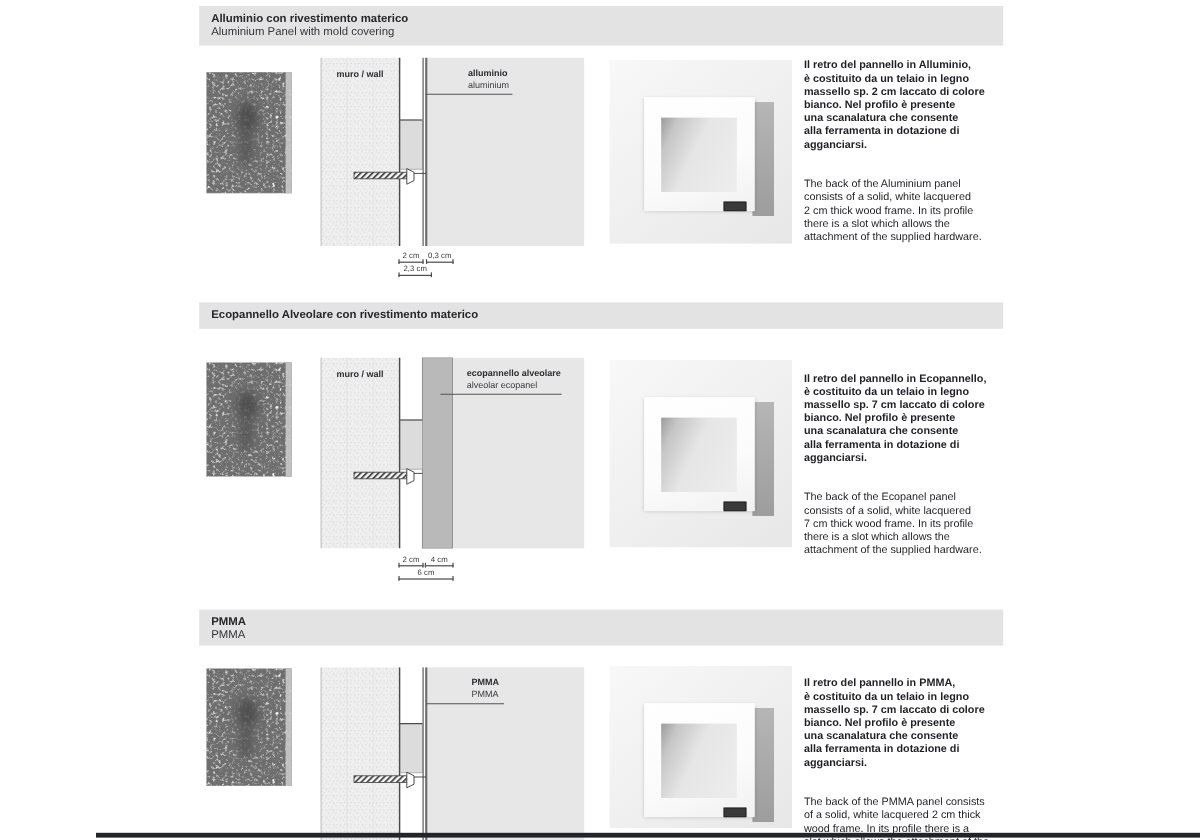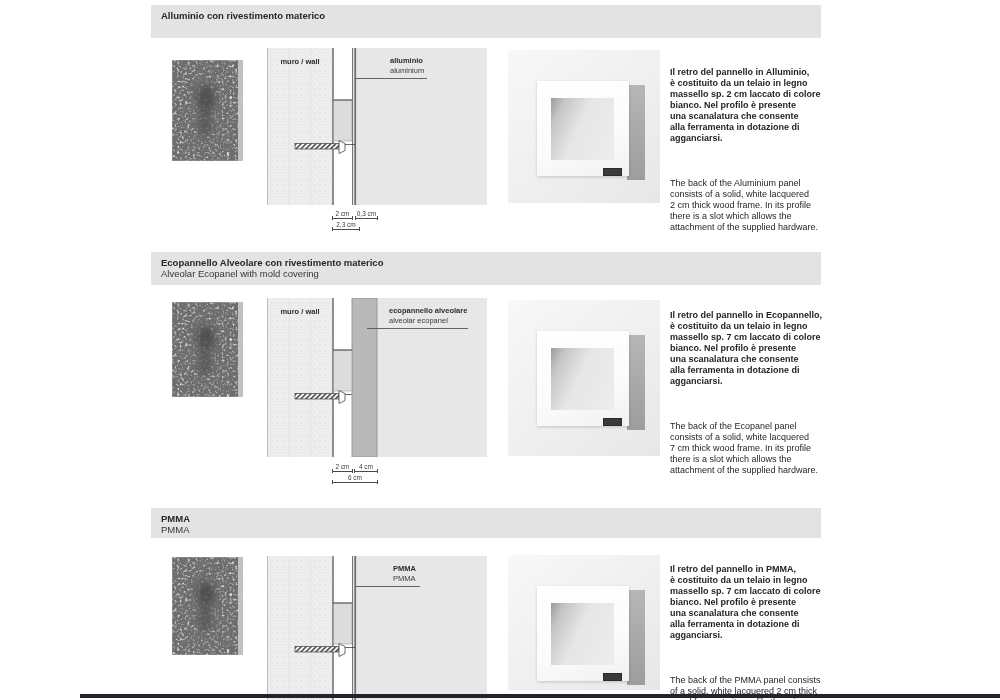--- a/index.html
+++ b/index.html
@@ -4,30 +4,30 @@
 <style>
   html,body{margin:0;padding:0}
   body{
     width:1000px;height:700px;position:relative;overflow:hidden;
     background:#ffffff;font-family:"Liberation Sans",sans-serif;color:#26262b;
   }
   .abs{position:absolute}
 
   
   .header-bar{
-    left:151px;width:670px;background:#e3e3e3;
+    left:166px;width:670px;background:#e3e3e3;
     box-sizing:border-box;padding:5px 0 0 10px;
   }
   .header-title{font-size:9.5px;font-weight:bold;line-height:11px;color:#26262b}
   .header-sub{font-size:9.5px;line-height:11px;color:#35353c}
 
   
   .desc{width:176px;font-size:9px;line-height:11px;white-space:pre-line;color:#1f1f26}
   .desc-it{font-weight:bold}
-  .desc-en{margin-top:23px}
+  .desc-en{margin-top:11px}
 
   
   .dims{font-size:6.5px;color:#3a3a3a;line-height:8px}
   .dimrow{white-space:nowrap}
   .dim{
     display:inline-block;text-align:center;border-bottom:1px solid #4a4a4a;
     position:relative;height:9px;box-sizing:border-box;vertical-align:bottom;
   }
   .dim::before,.dim::after{
     content:"";position:absolute;bottom:-2px;width:1px;height:4px;background:#4a4a4a;left:0;
@@ -86,20 +86,21 @@
       <feColorMatrix in="t" type="matrix" values="0 0 0 0 0  0 0 0 0 0  0 0 0 0 0  1.5 1.5 1.5 0 -1.2"></feColorMatrix>
     </filter>
     <filter id="softblur">
         <feGaussianBlur stdDeviation="3.5"></feGaussianBlur>
       </filter>
   </defs>
 </svg>
 
 <div class="abs header-bar" style="top:5px;height:33px">
   <div class="header-title">Alluminio con rivestimento materico</div>
+  <div class="header-sub">Aluminium Panel with mold covering</div>
 </div>
 
 <svg class="abs" style="left:172px;top:60px" width="71" height="101">
   <rect x="0" y="0" width="71" height="101" fill="#f4f4f4"></rect>
   <rect x="0" y="0" width="71" height="101" fill="#000" filter="url(#artnoise)" opacity="0.55"></rect>
   <g filter="url(#softblur)">
     <ellipse cx="34" cy="48" rx="15" ry="32" fill="#6a6a6a" opacity="0.55"></ellipse>
     <ellipse cx="34" cy="38" rx="9" ry="13" fill="#3f3f3f" opacity="0.6"></ellipse>
     <ellipse cx="33" cy="63" rx="5" ry="15" fill="#474747" opacity="0.6"></ellipse>
   </g>
@@ -137,38 +138,37 @@
 </div>
 
 <div class="abs photo" style="left:508px;top:50px;height:153px">
   <div class="frame-shadow"></div>
   <div class="frame">
     <div class="opening"></div>
     <div class="plaque"></div>
   </div>
 </div>
 
-<div class="abs desc" style="left:670px;top:56px">
+<div class="abs desc" style="left:670px;top:38px">
   <div class="desc-it">Il retro del pannello in Alluminio,
 è costituito da un telaio in legno
 massello sp. 2 cm laccato di colore
 bianco.  Nel profilo è presente
 una scanalatura che consente
 alla ferramenta in dotazione di
 agganciarsi.</div>
   <div class="desc-en">The back of the Aluminium panel
 consists of a solid, white lacquered
 2 cm thick wood frame.  In its profile
 there is a slot which allows the
 attachment of the supplied hardware.</div>
 </div>
 
-<div class="abs header-bar" style="top:252px;height:33px">
+<div class="abs header-bar" style="top:252px;height:22px">
   <div class="header-title">Ecopannello Alveolare con rivestimento materico</div>
-  <div class="header-sub">Alveolar Ecopanel with mold covering</div>
 </div>
 
 <svg class="abs" style="left:172px;top:302px" width="71" height="95">
   <rect x="0" y="0" width="71" height="95" fill="#f4f4f4"></rect>
   <rect x="0" y="0" width="71" height="95" fill="#000" filter="url(#artnoise)" opacity="0.55"></rect>
   <g filter="url(#softblur)">
     <ellipse cx="34" cy="45" rx="15" ry="30" fill="#6a6a6a" opacity="0.55"></ellipse>
     <ellipse cx="34" cy="36" rx="9" ry="12" fill="#3f3f3f" opacity="0.6"></ellipse>
     <ellipse cx="33" cy="60" rx="5" ry="14" fill="#474747" opacity="0.6"></ellipse>
   </g>

